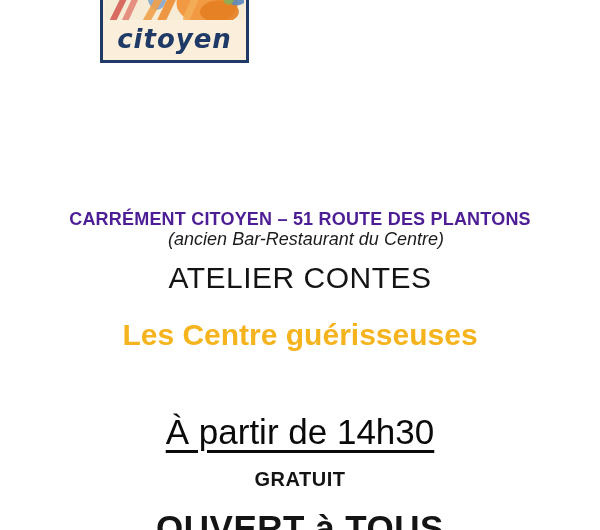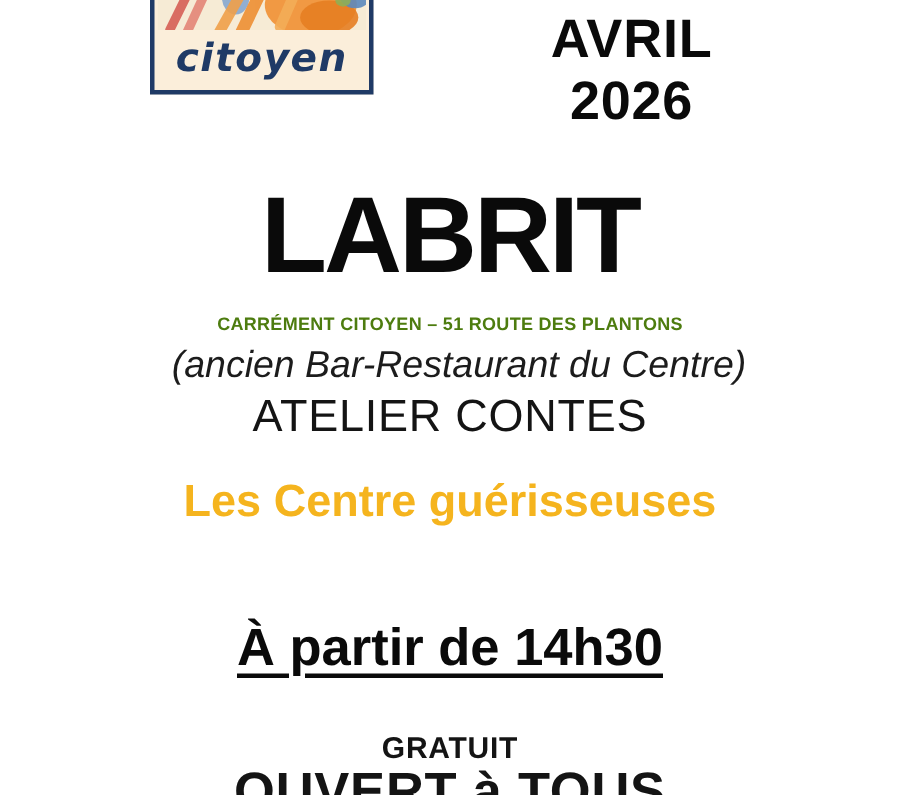--- a/index.html
+++ b/index.html
@@ -71,28 +71,28 @@
   }
   .city-title {
     top: 120px;
     font-size: 72px;
     line-height: 74px;
     font-weight: bold;
     letter-spacing: -2px;
   }
   .address {
     top: 209px;
-    font-size: 12px;
+    font-size: 18px;
     font-weight: bold;
     letter-spacing: 0.2px;
-    color: #4d7c0f;
+    color: #4c1d95;
   }
   .address-note {
     top: 229px;
-    font-size: 25px;
+    font-size: 18px;
     font-style: italic;
     font-weight: 500;
     color: #1c1c1c;
     padding-left: 12px;
   }
   .event-type {
     top: 261px;
     font-size: 30px;
     font-weight: normal;
     letter-spacing: 0.5px;
@@ -101,29 +101,29 @@
   .event-name {
     top: 316px;
     font-size: 30px;
     line-height: 38px;
     font-weight: bold;
     color: #F5B41E;
   }
   .time-row {
     top: 412px;
     font-size: 35px;
-    font-weight: bold;
+    font-weight: normal;
   }
   .time-row .underlined {
     text-decoration: underline;
     text-decoration-thickness: 3px;
     text-underline-offset: 6px;
   }
   .price-row {
-    top: 488px;
+    top: 468px;
     font-size: 20px;
     font-weight: bold;
     letter-spacing: 0.5px;
     color: #141414;
   }
   .audience-row {
     top: 508px;
     font-size: 35px;
     font-weight: bold;
     letter-spacing: 0.5px;
@@ -150,26 +150,21 @@
         <ellipse cx="112" cy="46" rx="19" ry="11" fill="#E67E22" opacity="0.9"></ellipse>
         <line x1="80" y1="52" x2="95" y2="18" stroke="#F4AE58" stroke-width="7" stroke-linecap="round" opacity="0.9"></line>
         <ellipse cx="129" cy="30" rx="11" ry="10" fill="#5C88BD" opacity="0.9"></ellipse>
         <ellipse cx="121" cy="35" rx="5" ry="4" fill="#8FAE54" opacity="0.9"></ellipse>
         <ellipse cx="131" cy="6" rx="9" ry="7" fill="#6C96C8" opacity="0.85"></ellipse>
       </svg>
     </div>
     <div class="logo-caption">citoyen</div>
   </div>
 
-  <div class="date-block">
-    <div>AVRIL</div>
-    <div>2026</div>
-  </div>
 
-  <div class="row city-title">LABRIT</div>
 
   <div class="row address">CARRÉMENT CITOYEN – 51 ROUTE DES PLANTONS</div>
   <div class="row address-note">(ancien Bar-Restaurant du Centre)</div>
 
   <div class="row event-type">ATELIER CONTES</div>
 
   <div class="row event-name">
     <div>Les Centre guérisseuses</div>
   </div>
 

